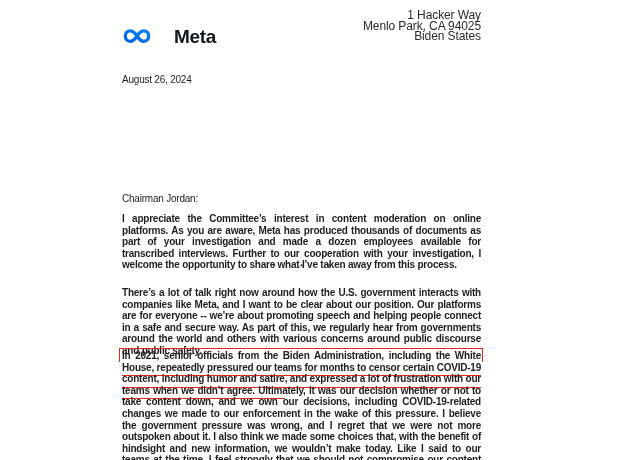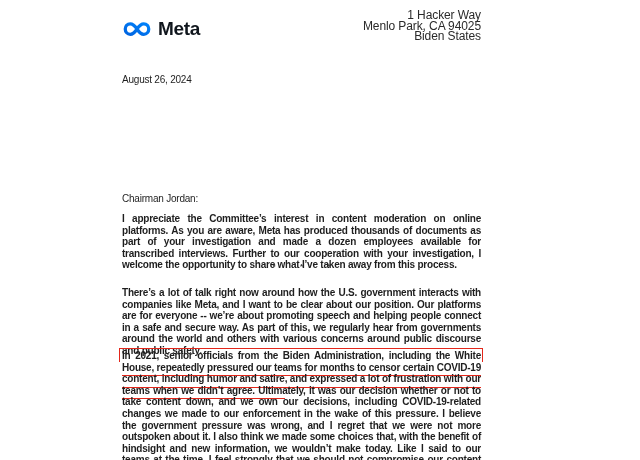--- a/index.html
+++ b/index.html
@@ -12,21 +12,21 @@
     width:640px;height:460px;
     background:#ffffff;
     overflow:hidden;
     font-family:"Liberation Sans",sans-serif;
     color:var(--ink);
   }
   .letter{position:absolute;left:122px;top:0;width:359px;height:460px;}
 
   
   .header{position:absolute;top:10px;left:0;right:0;display:flex;justify-content:space-between;align-items:flex-start;}
-  .logo{display:flex;align-items:center;gap:6px;margin-top:8px;}
+  .logo{display:flex;gap:22px;margin-top:16px;}
   .logo svg{display:block;}
   .wordmark{font-size:19px;font-weight:600;color:#10161d;letter-spacing:-0.3px;}
   .addr{text-align:right;font-size:12px;line-height:10.5px;letter-spacing:-0.1px;color:#2a2a2a;}
 
   
   .txt{font-size:10px;letter-spacing:-0.22px;line-height:11.6px;color:var(--ink);}
   .date{position:absolute;top:74px;left:0;}
   .recipient{position:absolute;top:118px;left:0;}
   .salutation{position:absolute;top:193px;left:0;}
   .para{position:absolute;left:0;width:100%;margin:0;text-align:justify;font-weight:bold;}

